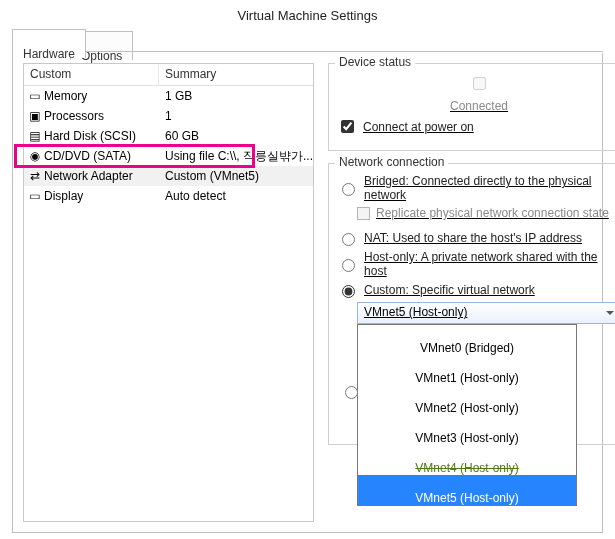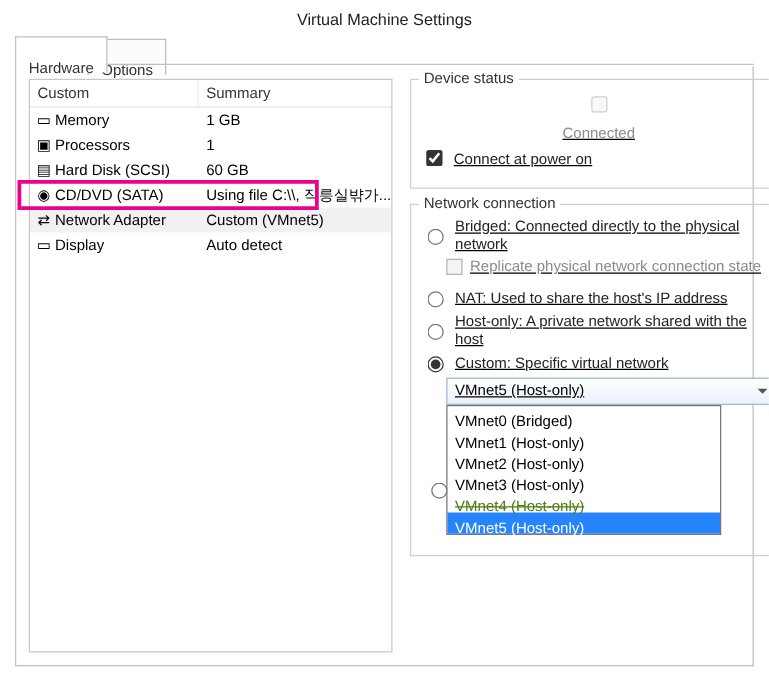--- a/index.html
+++ b/index.html
@@ -31,21 +31,21 @@
   .fieldset .legend { position: absolute; top: -9px; left: 6px; background: #fff; padding: 0 4px; color: #333; }
   .chk, .rad { display: flex; align-items: center; gap: 6px; margin: 4px 0; color: #222; }
   .chk input, .rad input { accent-color: #333; width: 13px; height: 13px; }
   .sub { margin-left: 20px; color: #222; }
   .sub.dim { color: #8a8a8a; }
   .sub .fake-chk { display:inline-block;width:13px;height:13px;border:1px solid #b5b5b5;background:#f4f4f4;margin-right:6px;vertical-align:-3px;}
   .dropdown { margin: 4px 0 0 20px; width: 264px; position: relative; }
   .dd-sel { height: 22px; border: 1px solid #99b6dd; background: linear-gradient(#fff,#eaf0fb); padding: 2px 20px 2px 6px; position: relative; }
   .dd-sel::after { content: ""; position: absolute; right: 6px; top: 8px; border: 4px solid transparent; border-top-color: #555; }
   .dd-list { position: absolute; left: 0; top: 22px; width: 220px; border: 1px solid #777; background: #fff; z-index: 5; }
-  .dd-item { height: 17px; line-height: 17px; padding: 4px 6px; white-space: nowrap; }
+  .dd-item { height: 17px; line-height: 17px; padding: 15px 6px; white-space: nowrap; text-align: center; }
   .dd-item.sel { background: #2784ff; color: #fff; }
   .floating-radio { position: absolute; left: -18px; top: 58px; }
   .right-pane-inner { position: relative; }
 </style>
 </head>
 <body>
 
 <div class="window-title">Virtual Machine Settings</div>
 
 <div class="content">

